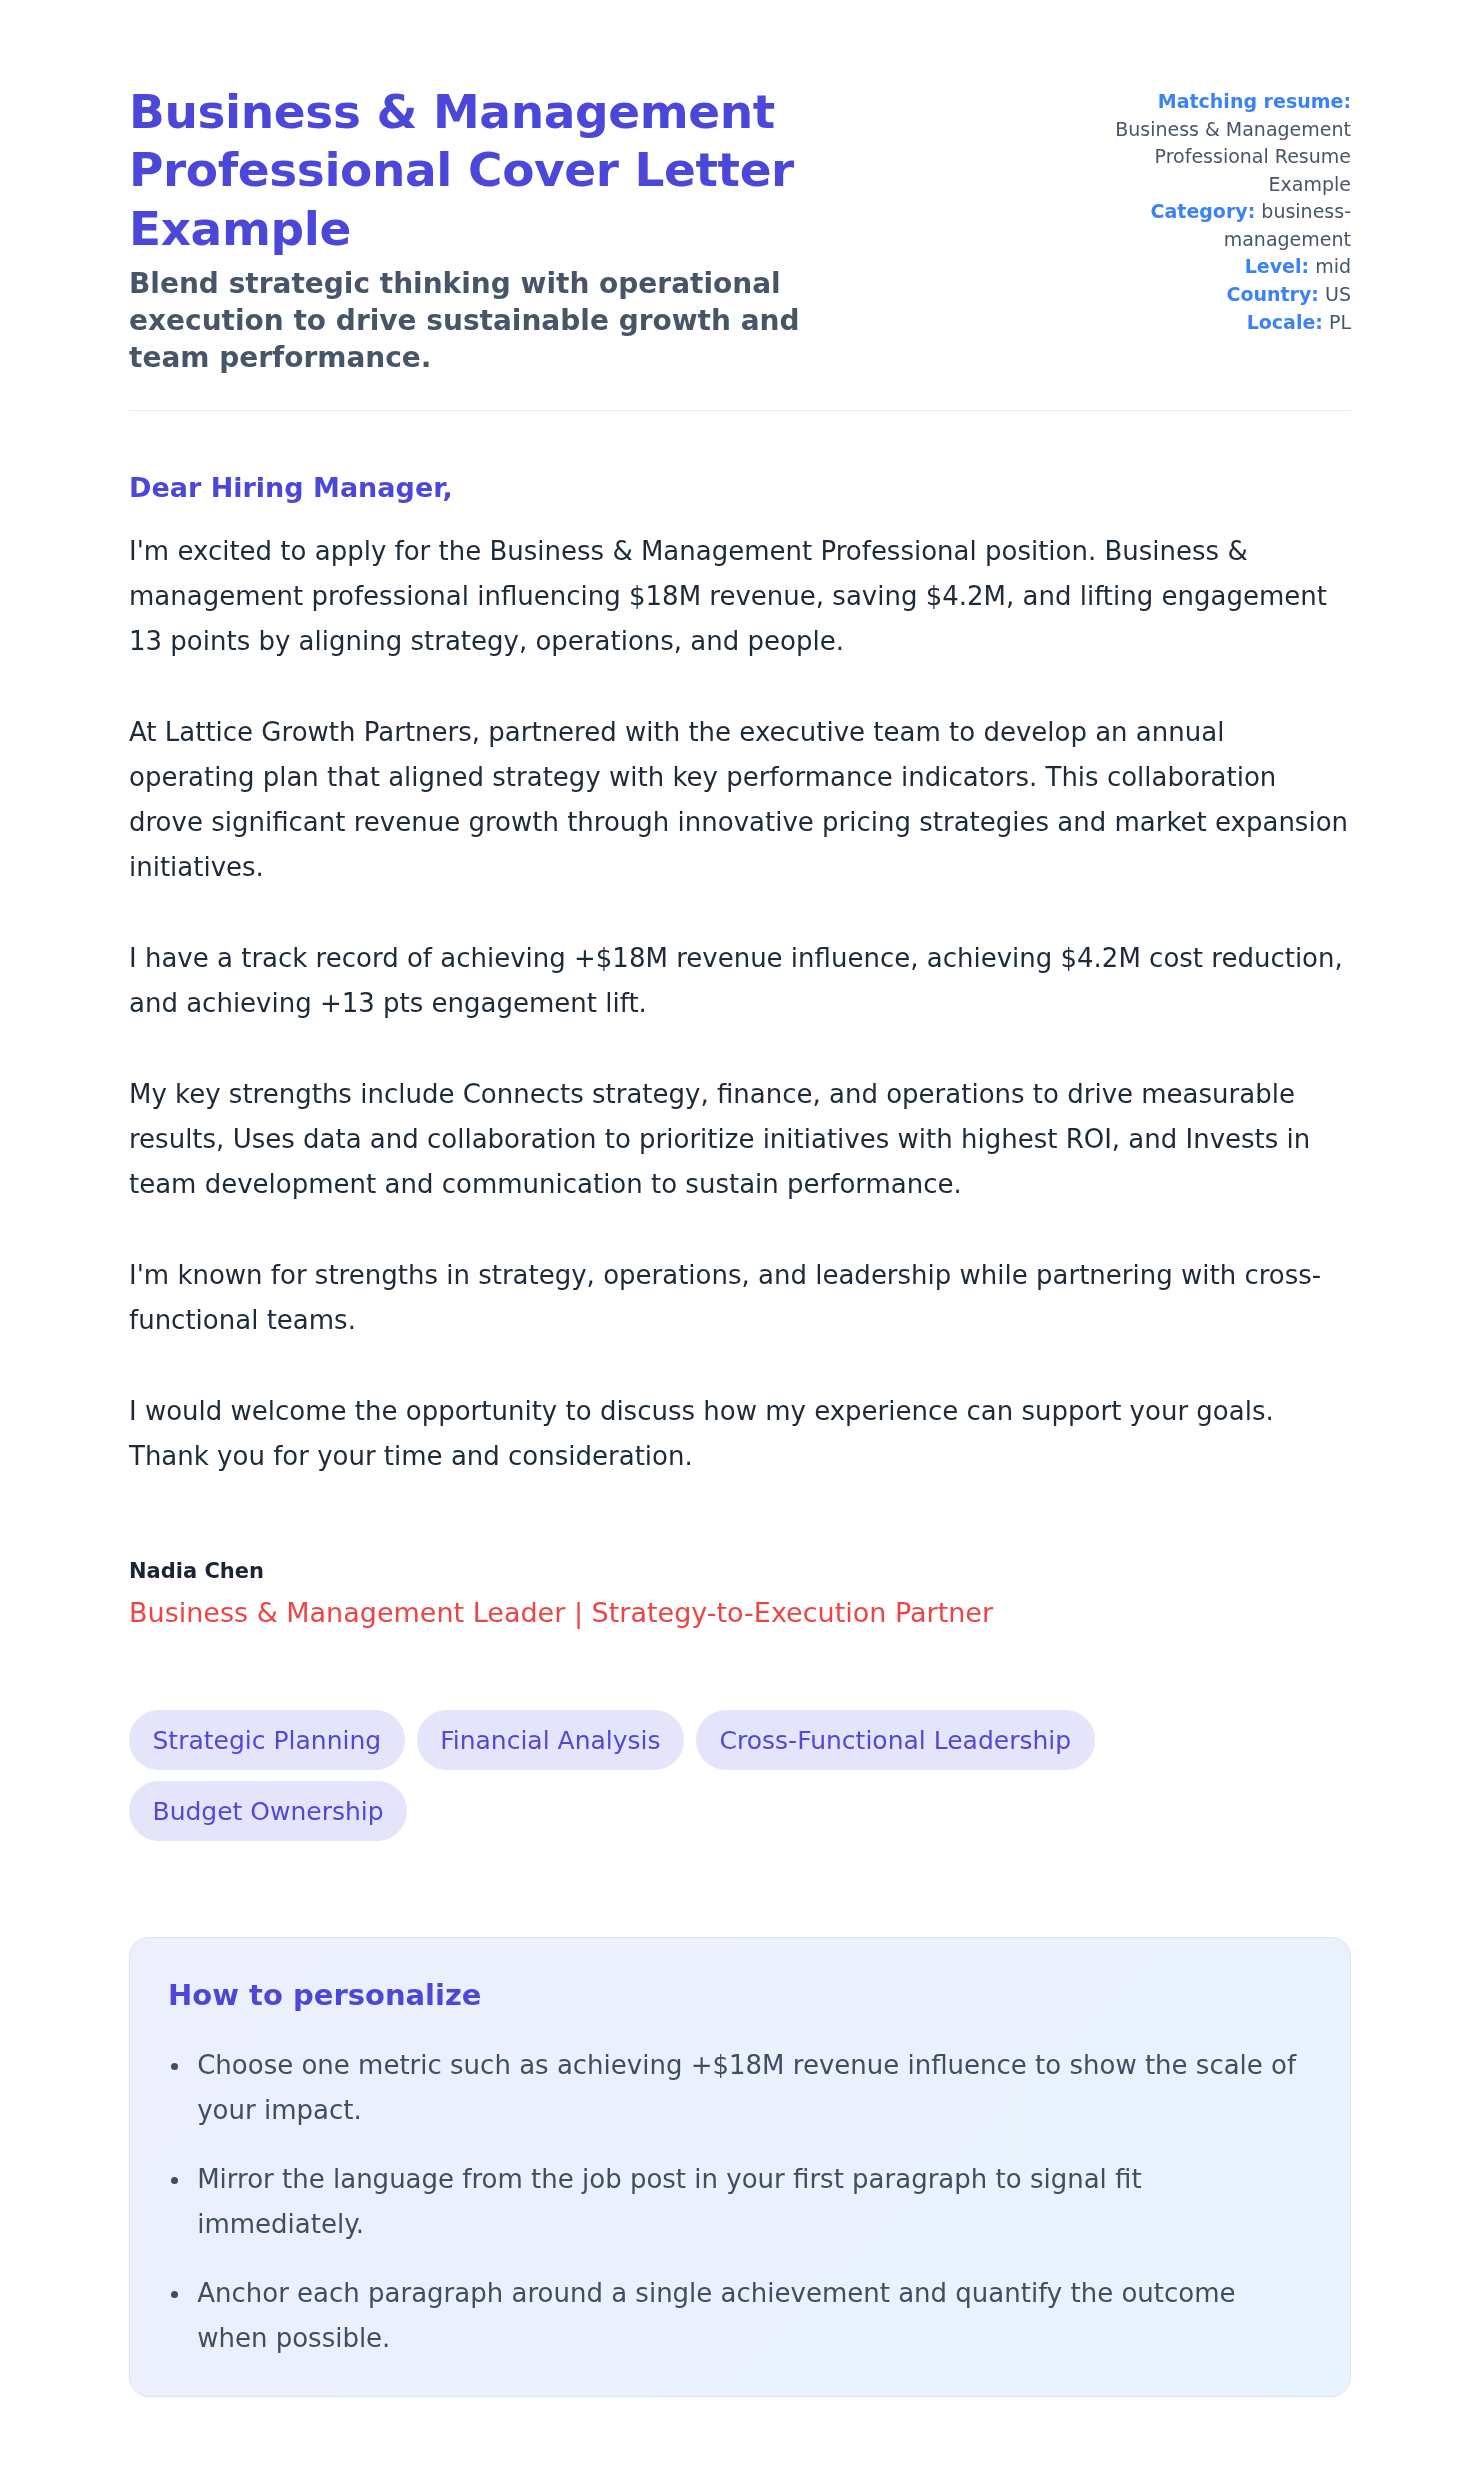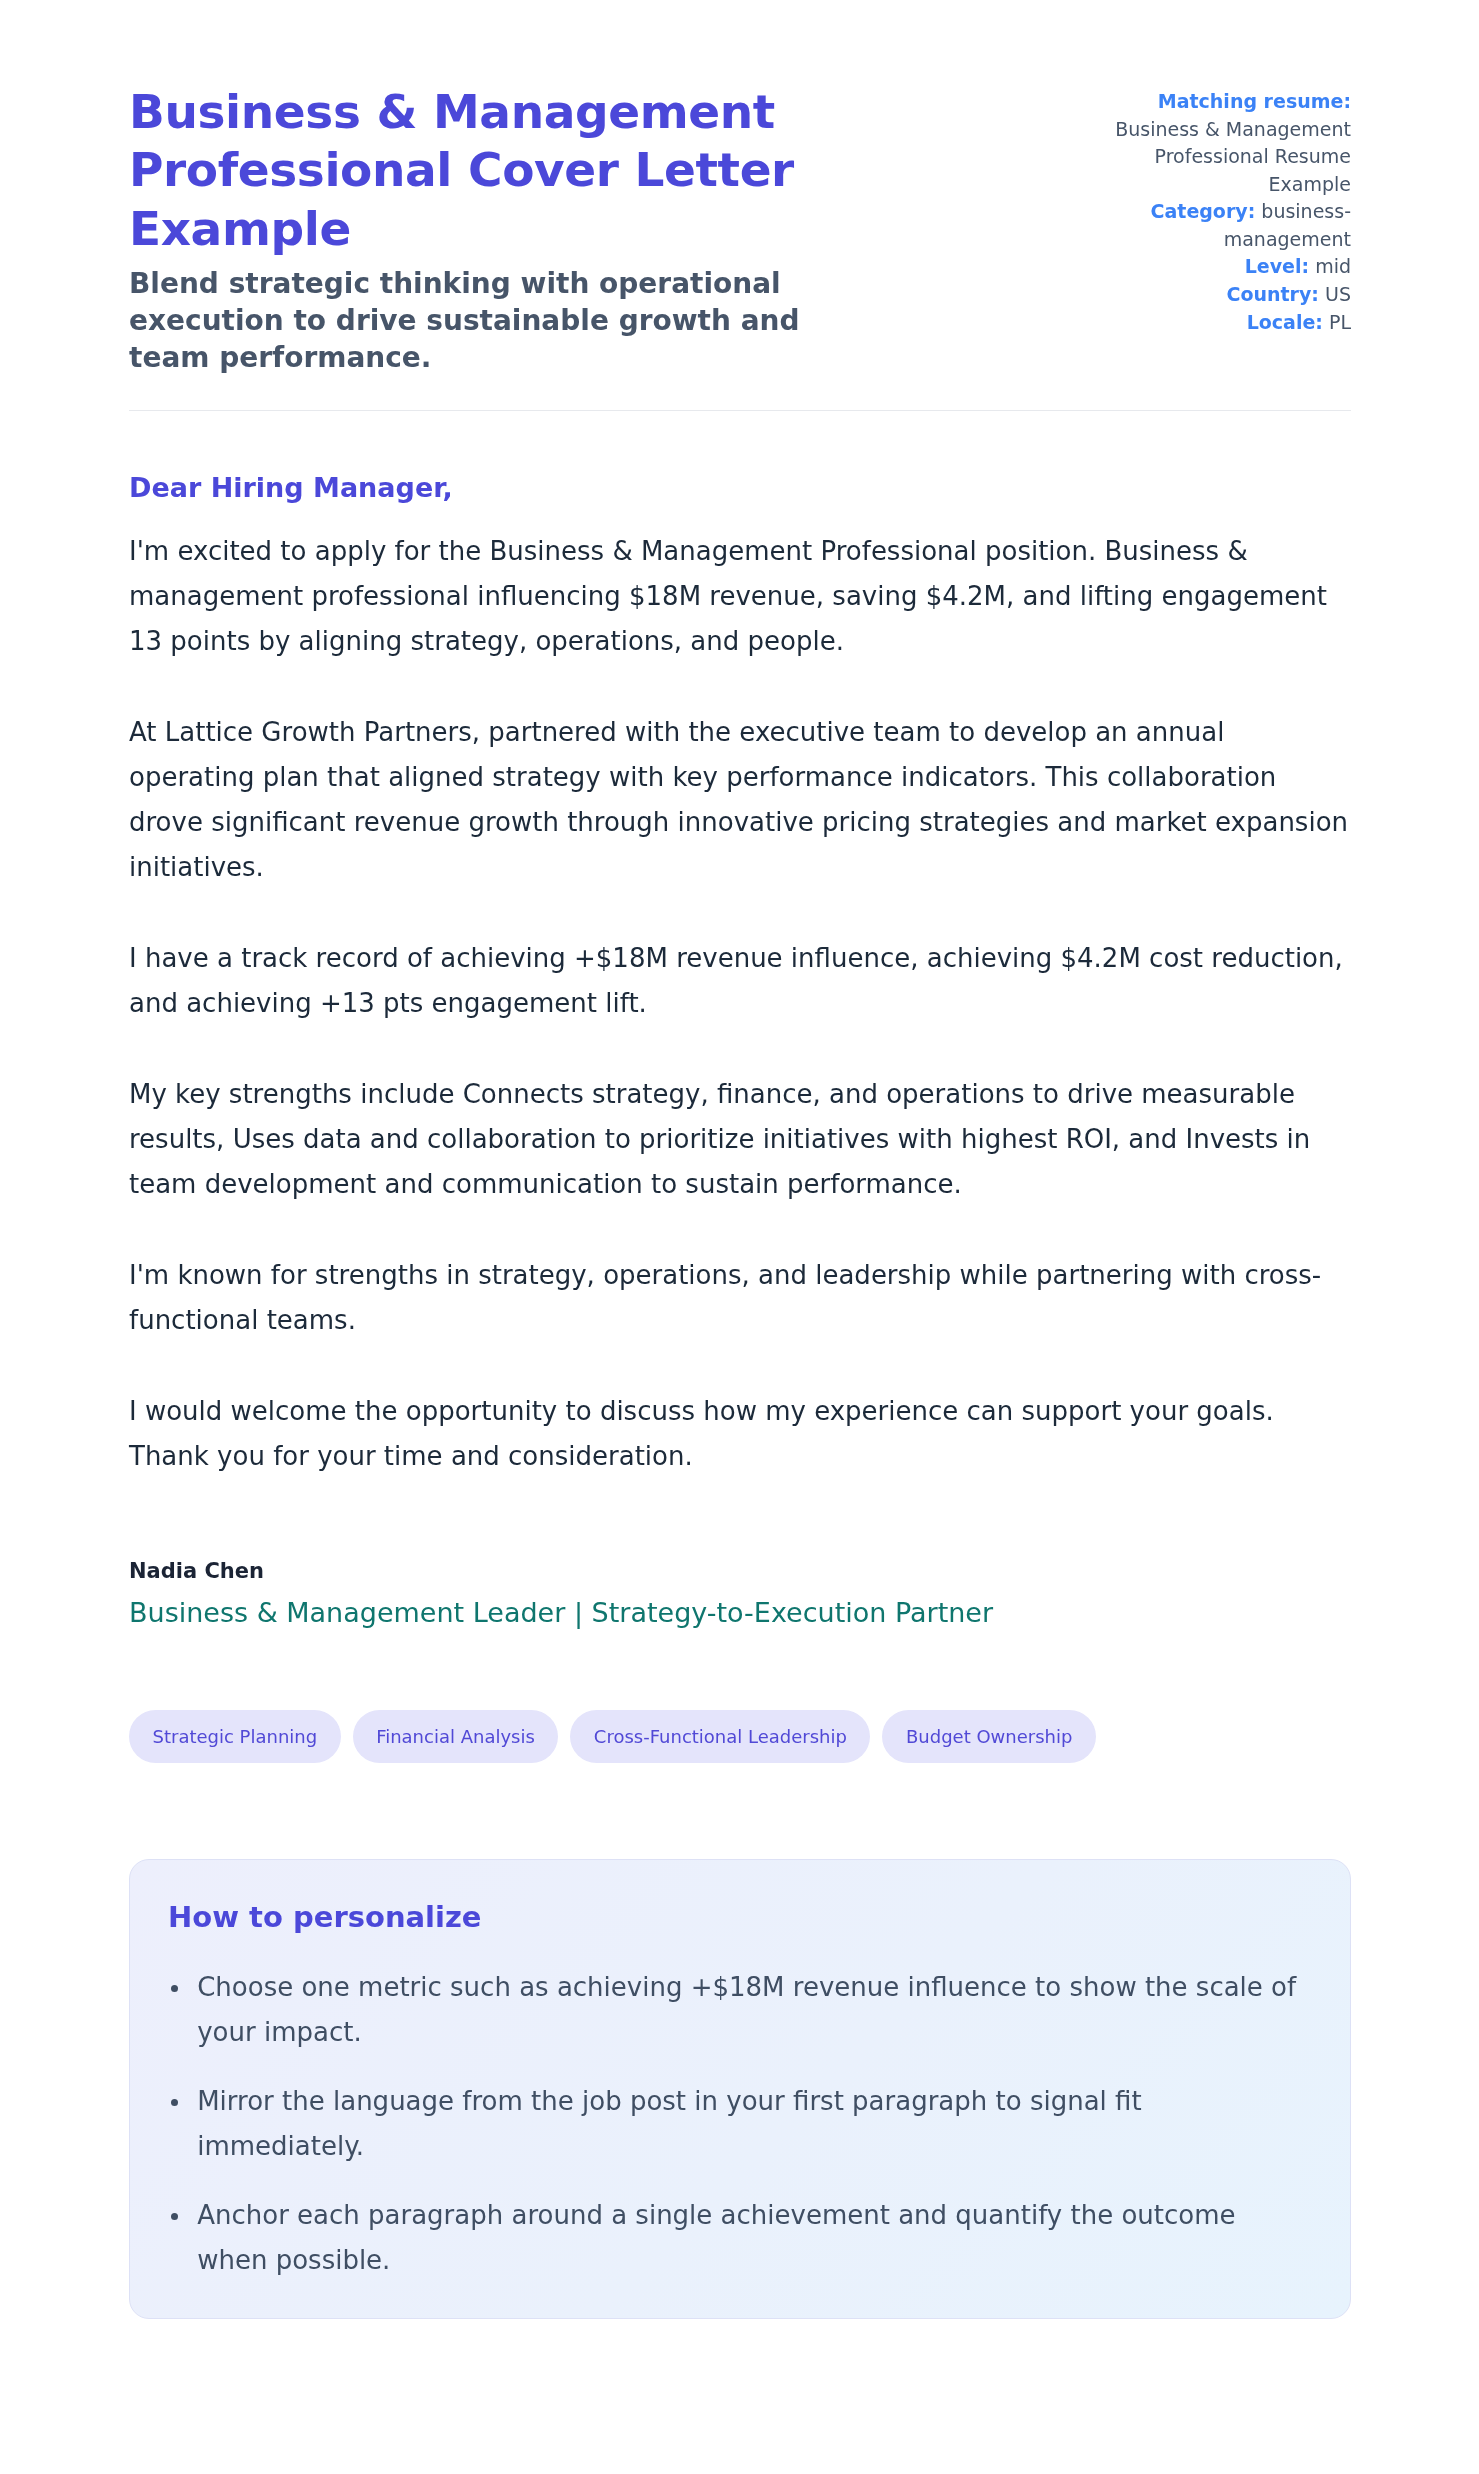--- a/index.html
+++ b/index.html
@@ -73,36 +73,36 @@
   }
   .sig-name {
     margin-top: 80px;
     font-size: 21px;
     font-weight: bold;
     color: #1b2435;
   }
   .sig-title {
     margin-top: 14px;
     font-size: 27px;
-    color: #0f766e;
+    color: #ef4444;
   }
 
   
   .tags {
     margin-top: 82px;
     display: flex;
     flex-wrap: wrap;
     gap: 11.3px 12px;
     max-width: 1222px;
   }
   .tag {
     display: inline-block;
     background: #e4e4fb;
     color: #5149d6;
-    font-size: 18px;
+    font-size: 25px;
     line-height: 1;
     padding: 17.4px 23.5px;
     border-radius: 869px;
     white-space: nowrap;
   }
 
   
   .tips {
     margin-top: 96px;
     border-radius: 20px;

